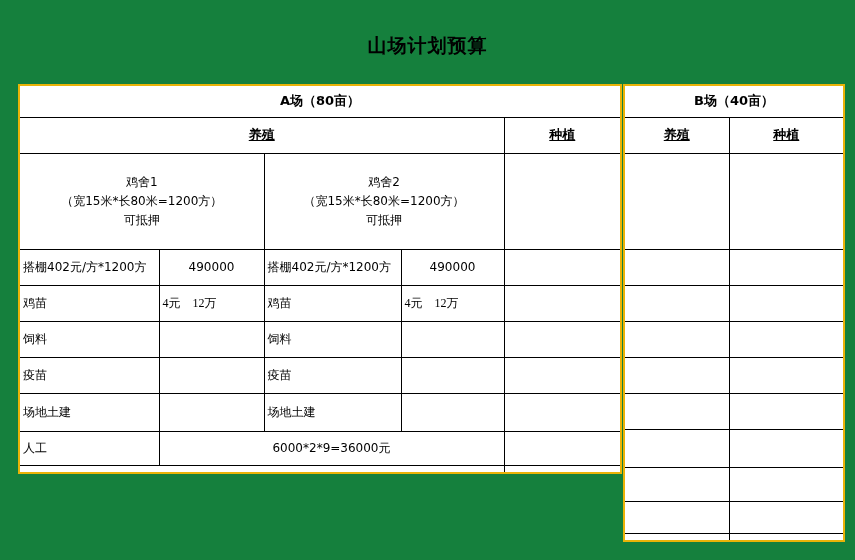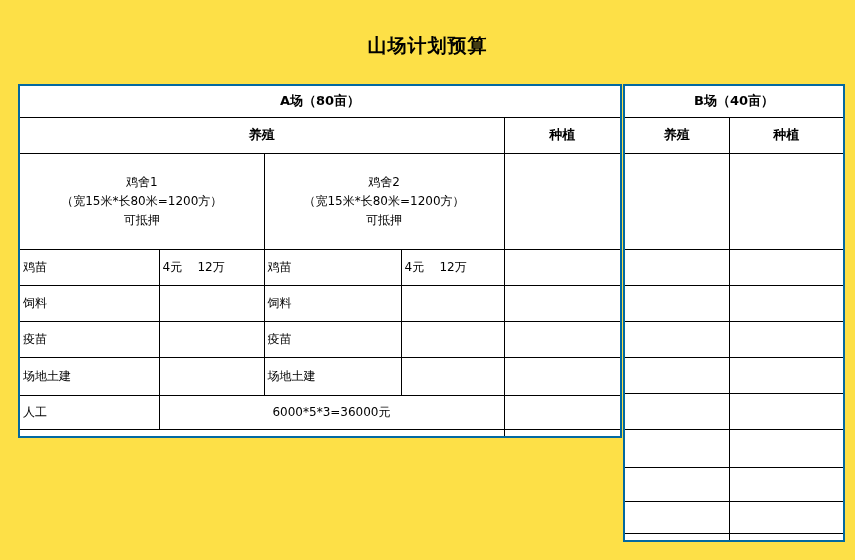--- a/index.html
+++ b/index.html
@@ -1,32 +1,32 @@
 <!DOCTYPE html>
 <html><head>
 <meta charset="utf-8">
 <style>
   html,body{margin:0;padding:0;background:#fff;}
-  .canvas{position:relative;width:855px;height:560px;background:#fde047;overflow:hidden;
+  .canvas{position:relative;width:855px;height:560px;background:#15803d;overflow:hidden;
           font-family:"DejaVu Sans", sans-serif;color:#000;}
   .doc-title{position:absolute;top:33px;left:0;width:855px;text-align:center;
              font-size:19px;font-weight:bold;letter-spacing:1px;}
   table{border-collapse:collapse;table-layout:fixed;position:absolute;top:84px;
-        border:2px solid #0369a1;background:#fff;}
+        border:2px solid #eab308;background:#fff;}
   #tableA{left:18px;width:602px;}
   #tableB{left:623px;width:220px;}
   td{border:1px solid #000;font-size:12px;vertical-align:middle;padding:0 3px;
      overflow:hidden;white-space:nowrap;}
   td.c{text-align:center;}
   td.l{text-align:left;}
   td.b{font-weight:bold;font-size:13px;}
-  td.pre{white-space:pre;}
+  td.pre{white-space:pre;font-family:Liberation Serif, serif;}
   td.coop{text-align:center;white-space:normal;}
   .coop div{line-height:19px;}
-  tr.r1{height:32px;} tr.r2{height:36px;} tr.r3{height:96px;margin-left:44px;}
+  tr.r1{height:32px;} tr.r2{height:36px;text-decoration:underline;} tr.r3{height:96px;margin-left:44px;}
   tr.r4{height:36px;} tr.r5{height:36px;} tr.r6{height:36px;}
   tr.r7{height:36px;} tr.r8{height:36px;} tr.r9{height:38px;}
   tr.r10{height:34px;} tr.r11{height:32px;}
   tr.r12{height:6px;} tr.r12 td{height:6px;line-height:4px;padding:0;}
 </style>
 </head>
 <body>
 
 <div class="canvas">
 
@@ -54,20 +54,27 @@
         <div>（宽15米*长80米=1200方）</div>
         <div>可抵押</div>
       </td>
       <td colspan="2" class="coop">
         <div>鸡舍2</div>
         <div>（宽15米*长80米=1200方）</div>
         <div>可抵押</div>
       </td>
       <td></td>
     </tr>
+    <tr class="r4">
+      <td class="l">搭棚402元/方*1200方</td>
+      <td class="c">490000</td>
+      <td class="l">搭棚402元/方*1200方</td>
+      <td class="c">490000</td>
+      <td></td>
+    </tr>
     <tr class="r5">
       <td class="l">鸡苗</td>
       <td class="l pre">4元    12万</td>
       <td class="l">鸡苗</td>
       <td class="l pre">4元    12万</td>
       <td></td>
     </tr>
     <tr class="r7">
       <td class="l">饲料</td>
       <td></td>
@@ -84,21 +91,21 @@
     </tr>
     <tr class="r9">
       <td class="l">场地土建</td>
       <td></td>
       <td class="l">场地土建</td>
       <td></td>
       <td></td>
     </tr>
     <tr class="r10">
       <td class="l">人工</td>
-      <td colspan="3" class="c">6000*5*3=36000元</td>
+      <td colspan="3" class="c">6000*2*9=36000元</td>
       <td></td>
     </tr>
     <tr class="r12">
       <td colspan="4"></td>
       <td></td>
     </tr>
   </tbody>
     </table>
 
   <table id="tableB">

